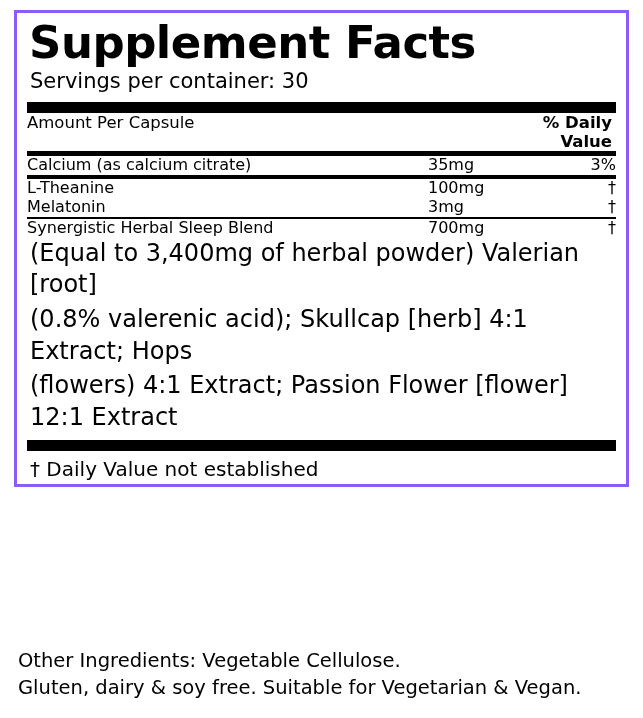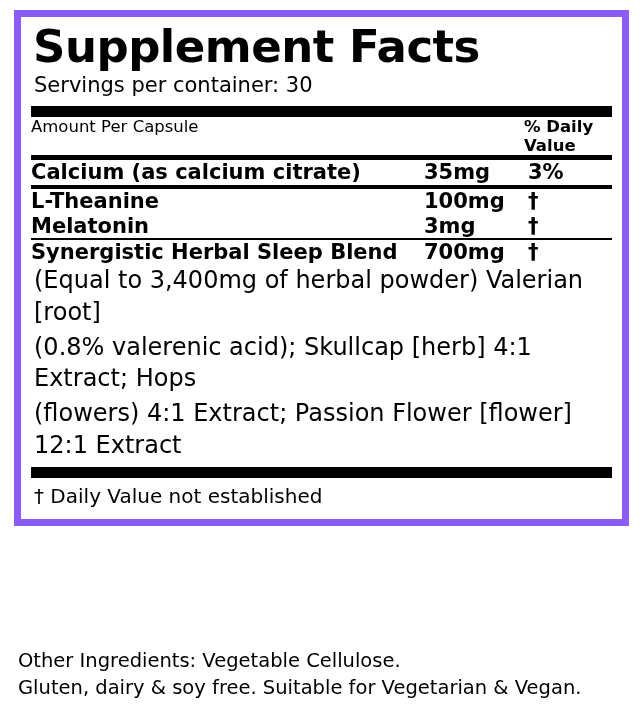--- a/index.html
+++ b/index.html
@@ -12,23 +12,23 @@
     height: 718px;
     font-family: "DejaVu Sans", sans-serif;
     color: #000000;
     -webkit-font-smoothing: antialiased;
   }
   .panel {
     position: absolute;
     left: 14px;
     top: 10px;
     width: 615px;
-    border: 7px solid #8b5cf6;
+    border: 3px solid #8b5cf6;
     box-sizing: border-box;
-    padding: 6px 10px 8px 10px;
+    padding: 6px 10px 0 10px;
   }
   .title {
     font-size: 45px;
     font-weight: 700;
     letter-spacing: -0.5px;
     line-height: 1.05;
     margin: 0 0 2px 2px;
     font-family: "DejaVu Sans", sans-serif;
   }
   .serving-line {
@@ -57,37 +57,36 @@
     border-collapse: collapse;
     table-layout: fixed;
   }
   table.facts td {
     padding: 0;
     vertical-align: baseline;
     margin-top: 42px;
   }
   .col-name { width: auto; }
   .col-amt  { width: 104px; }
-  .col-dv   { width: 84px;  padding-right: 4px; }
+  .col-dv   { width: 84px;  text-align: right; padding-right: 4px; }
 
   .hdr-row td {
     font-size: 16.5px;
     padding: 4px 0 4px 3px;
     font-weight: 400;
   }
   .hdr-row td.col-dv {
     font-weight: 700;
     padding-right: 4px;
     padding-left: 0;
   }
   .nutri-row td {
-    font-size: 21px;
+    font-size: 16px;
     padding: 5px 0 4px 3px;
     line-height: 1.18;
-    font-weight: bold;
   }
   .nutri-row td.col-amt,
   .nutri-row td.col-dv {
     padding-left: 0;
   }
   .dagger { font-size: 20px; }
 
   .blend-sub {
     font-size: 24px;
     line-height: 1.32;

